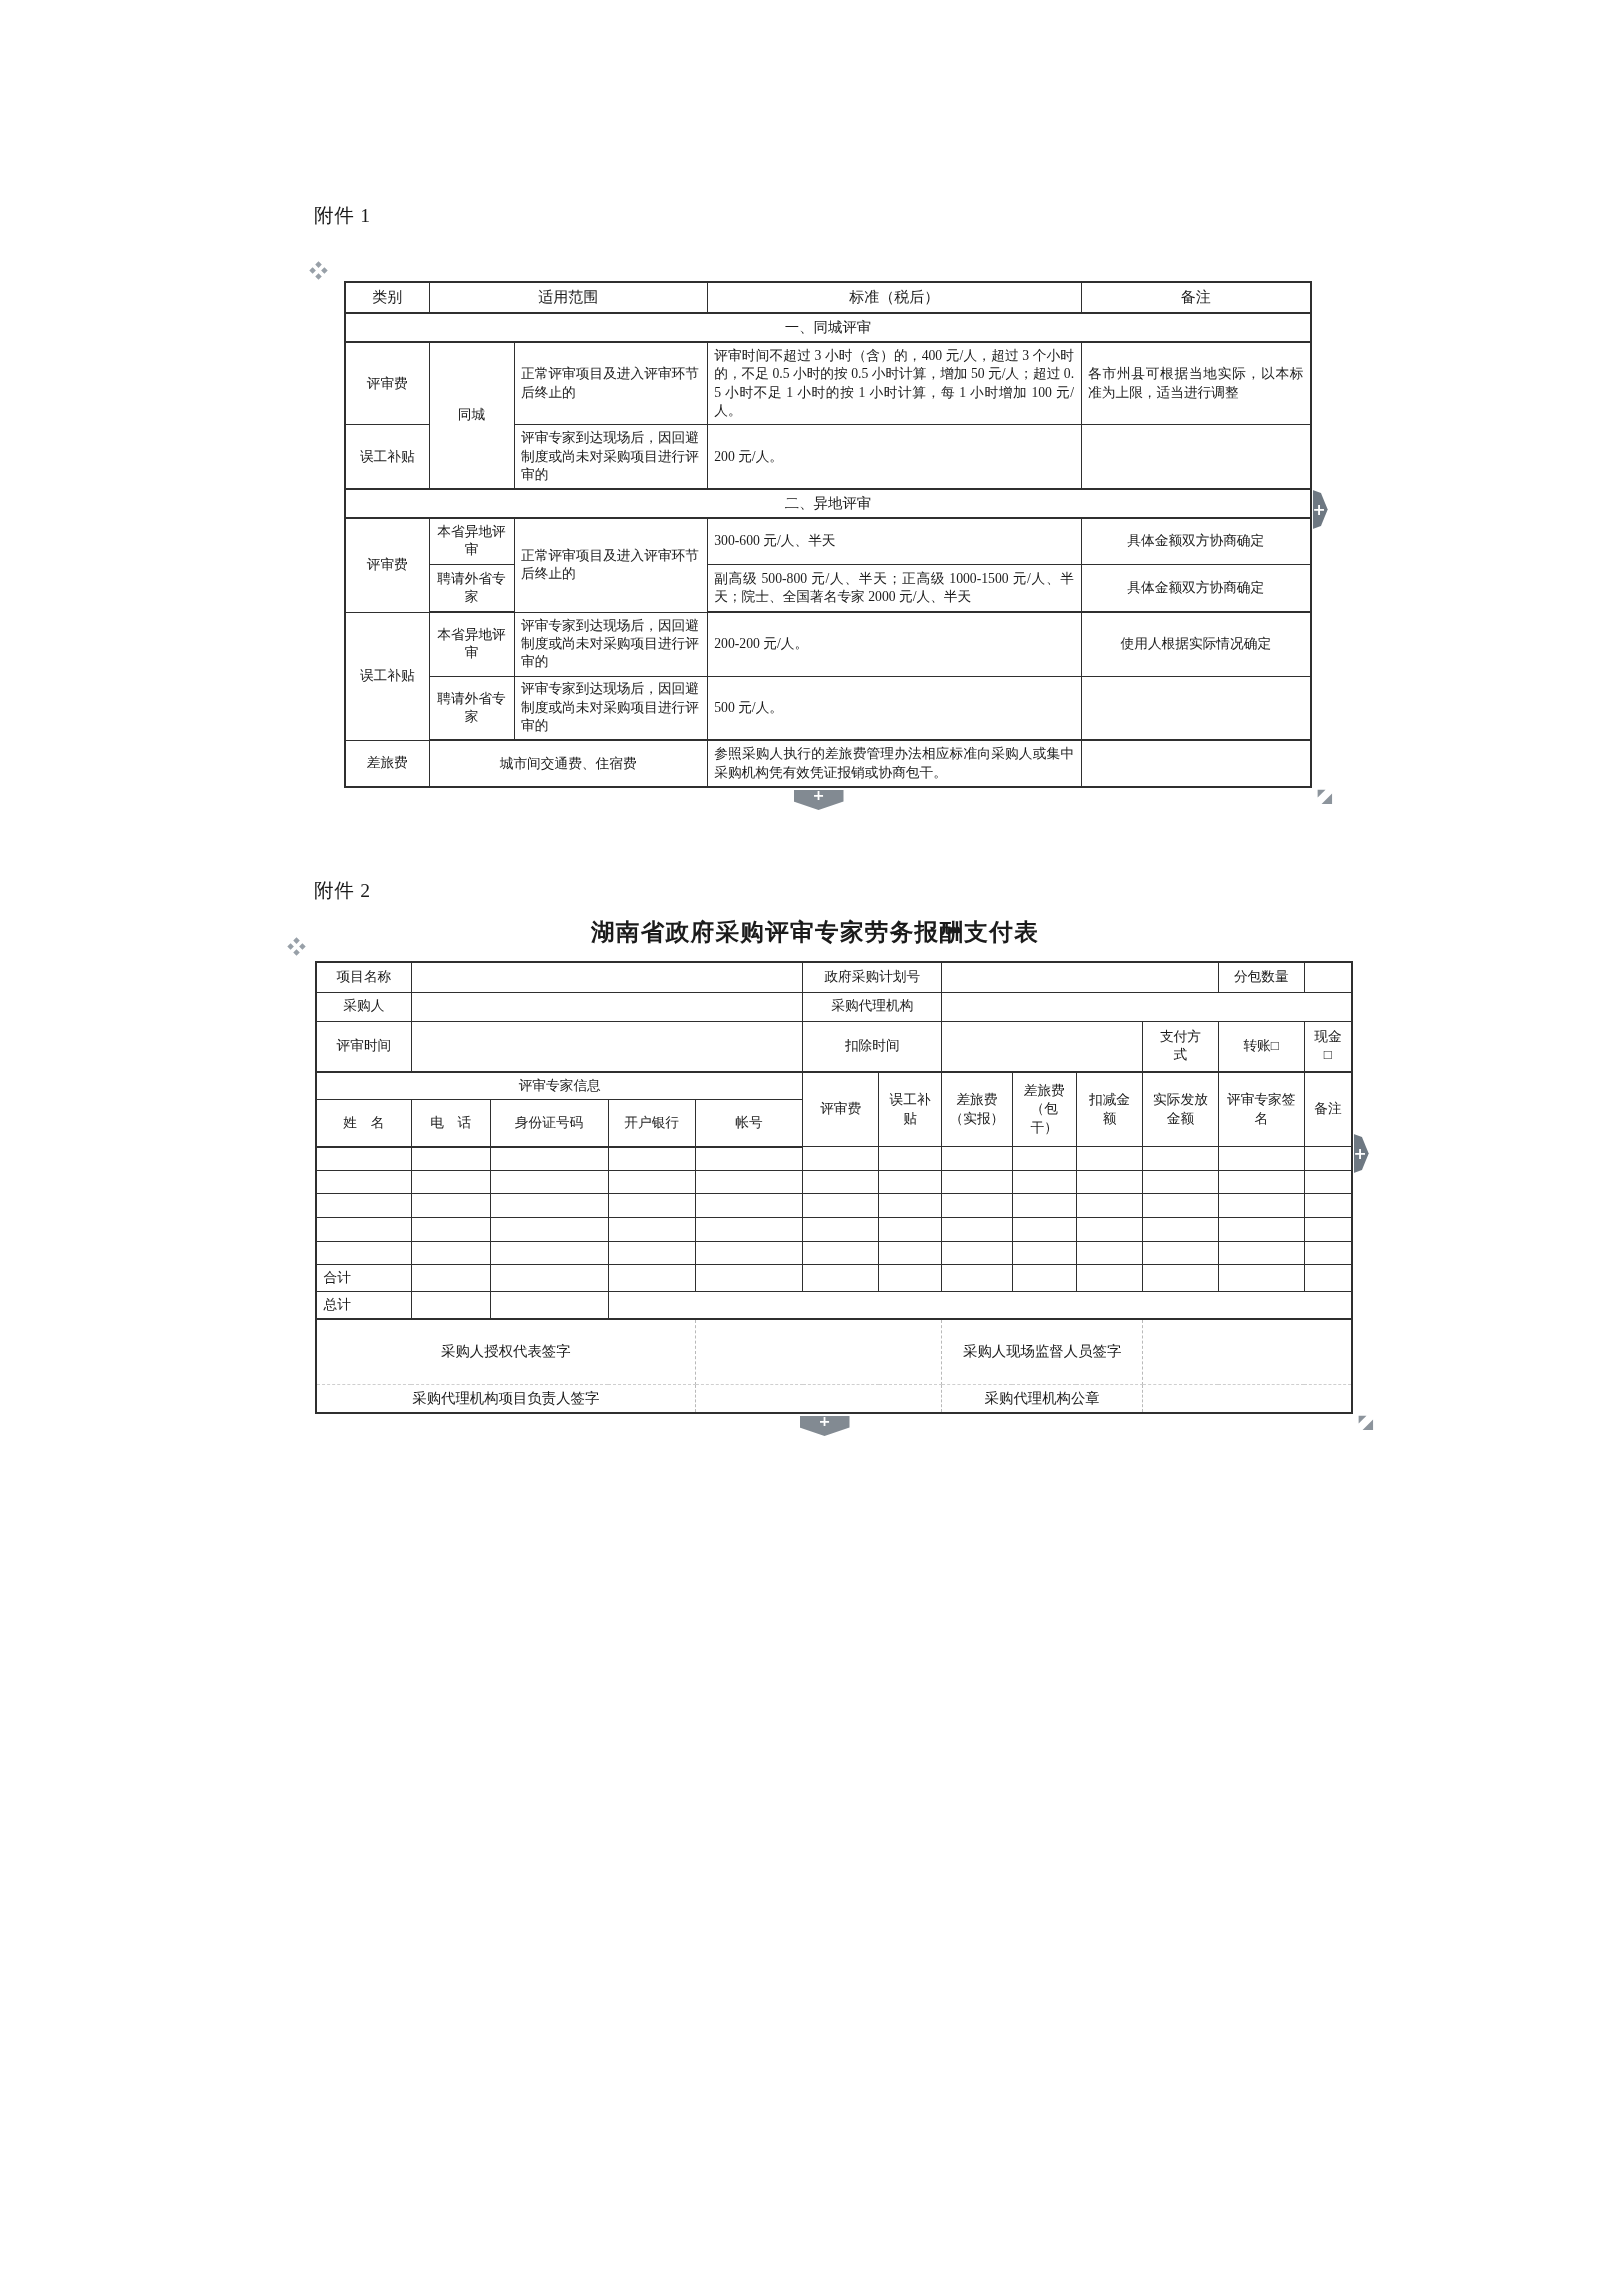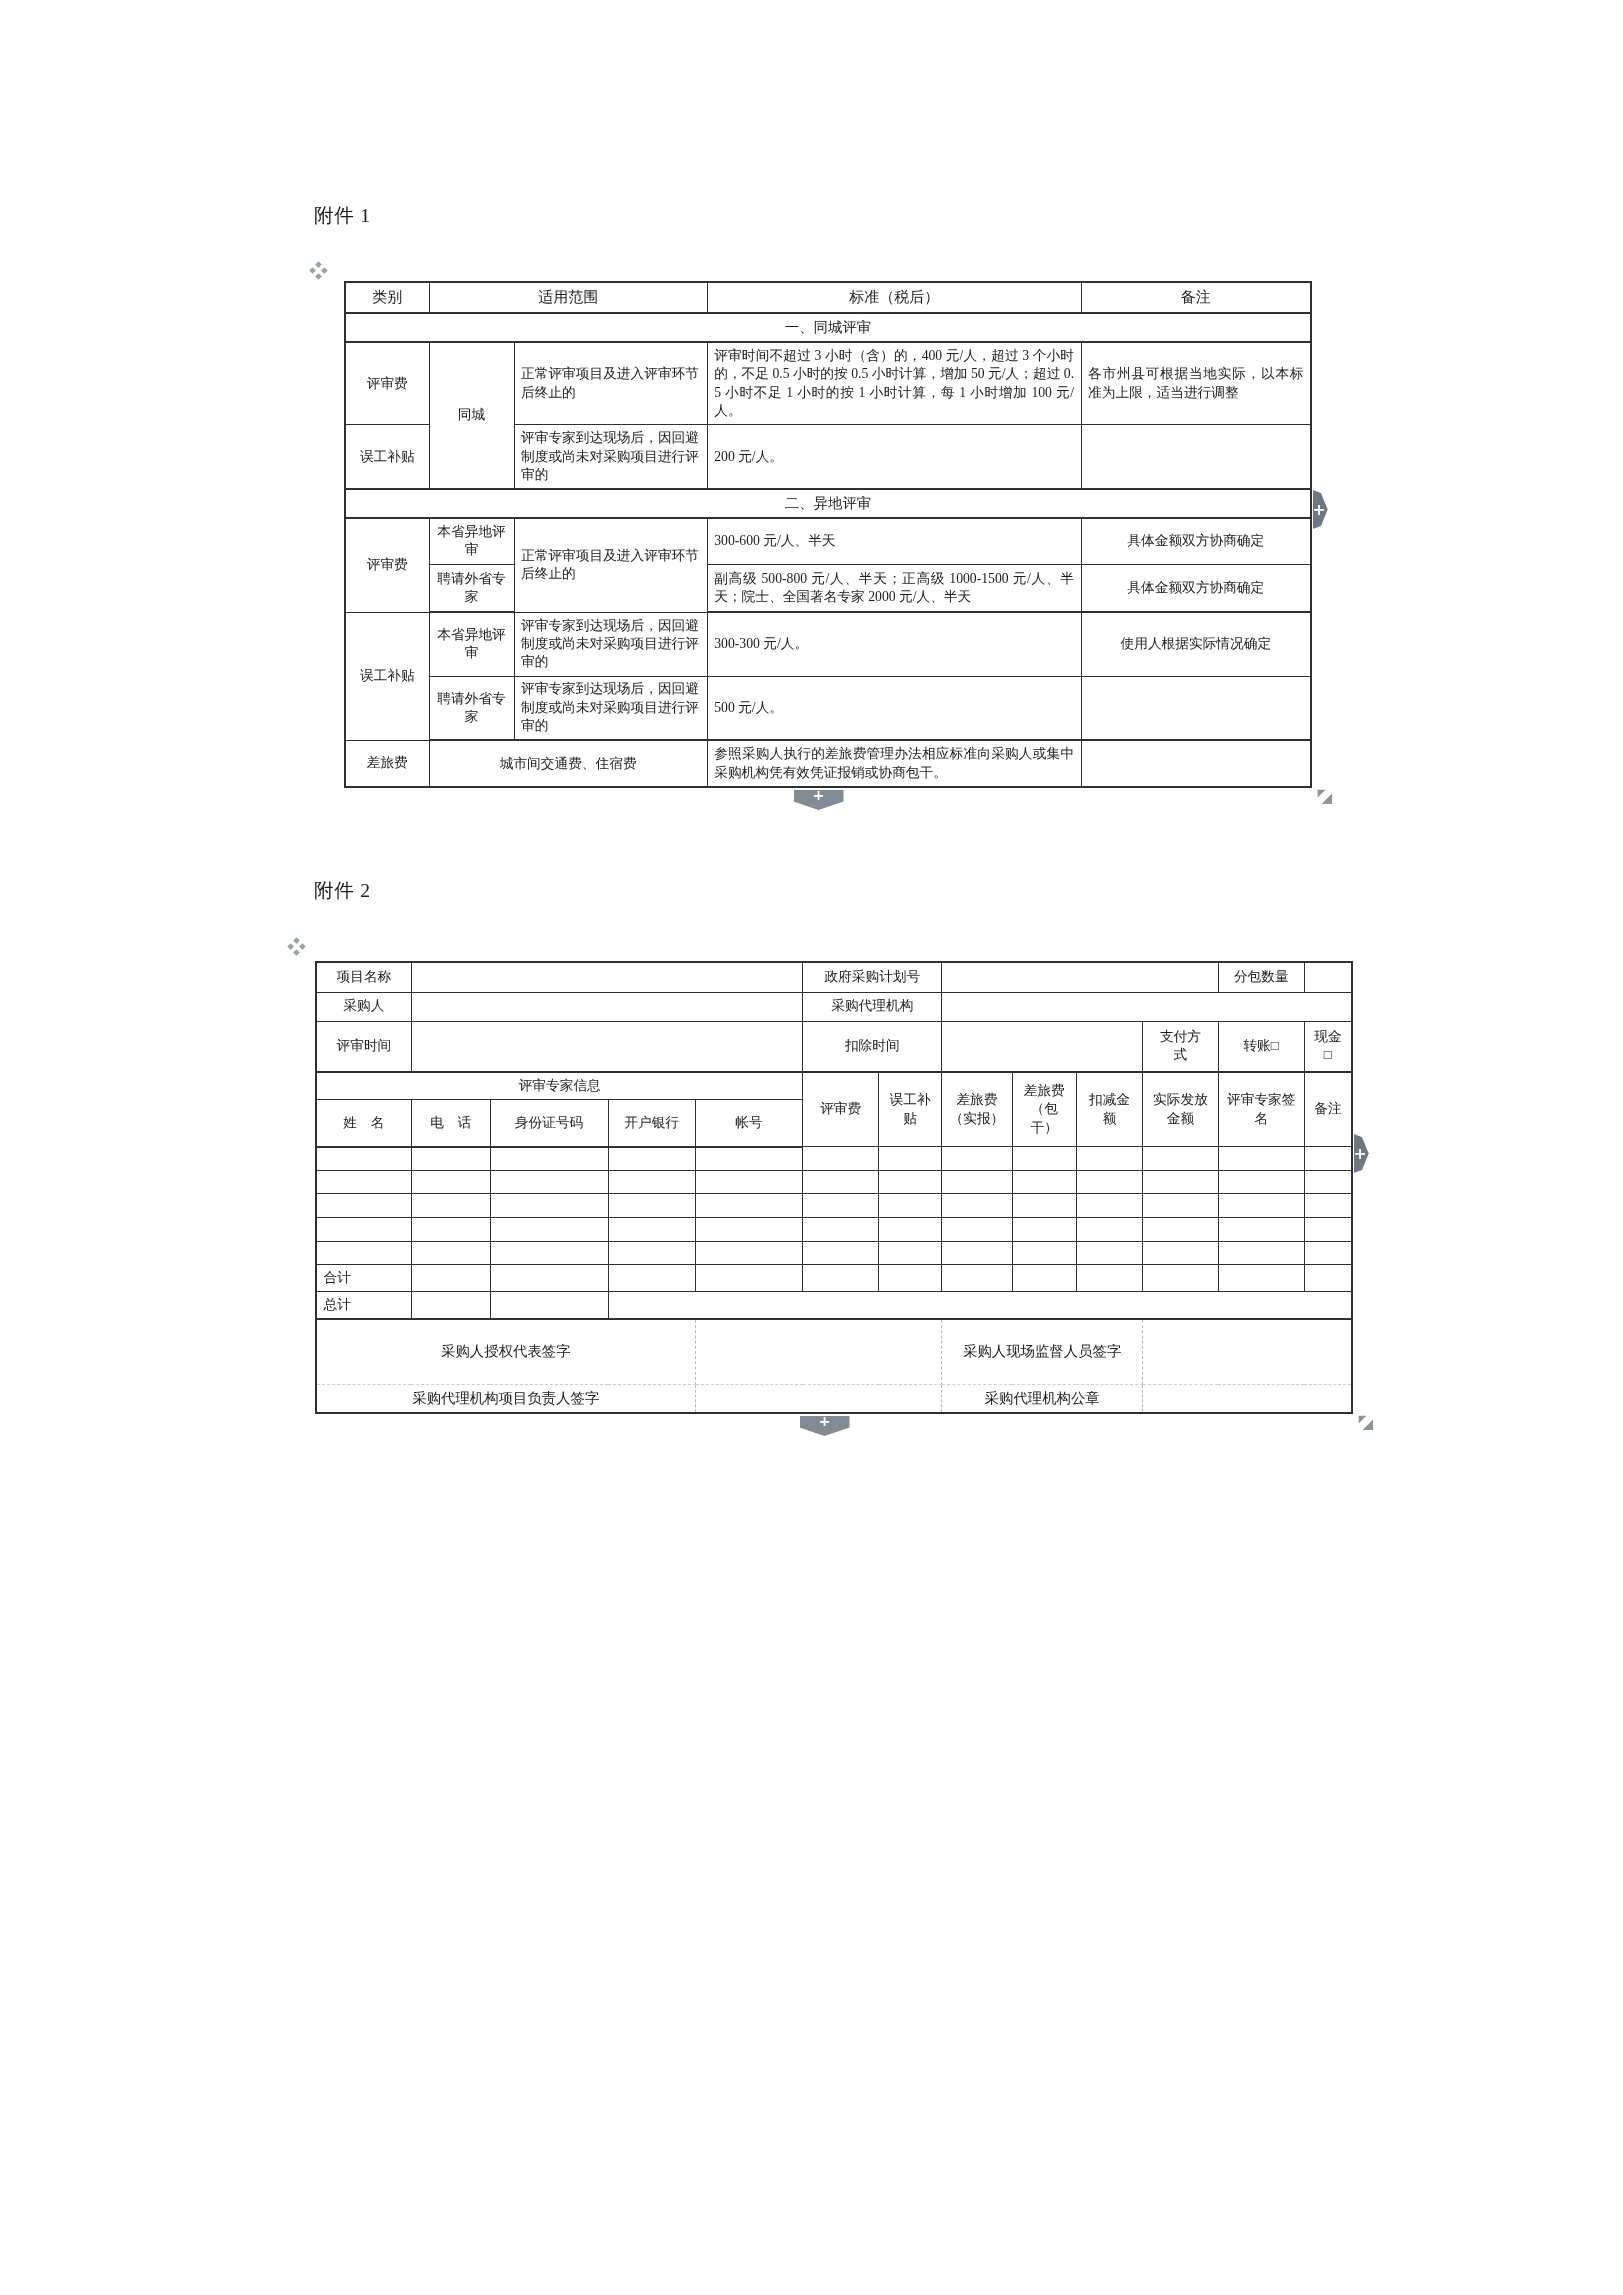--- a/index.html
+++ b/index.html
@@ -97,21 +97,21 @@
       </tr>
       <tr class="r4 dblb">
         <td class="c">聘请外省专家</td>
         <td class="l just">副高级 500-800 元/人、半天；正高级 1000-1500 元/人、半天；院士、全国著名专家 2000 元/人、半天</td>
         <td class="c">具体金额双方协商确定</td>
       </tr>
       <tr class="r5">
         <td class="c" rowspan="2">误工补贴</td>
         <td class="c">本省异地评审</td>
         <td class="l">评审专家到达现场后，因回避制度或尚未对采购项目进行评审的</td>
-        <td class="l">300-300 元/人。</td>
+        <td class="l">200-200 元/人。</td>
         <td class="c">使用人根据实际情况确定</td>
       </tr>
       <tr class="r6 dblb">
         <td class="c">聘请外省专家</td>
         <td class="l">评审专家到达现场后，因回避制度或尚未对采购项目进行评审的</td>
         <td class="l">500 元/人。</td>
         <td class="c"></td>
       </tr>
       <tr class="r7">
         <td class="c">差旅费</td>
@@ -140,20 +140,21 @@
     </div>
     <div class="resize-handle">
       <svg viewBox="0 0 24 24" width="15.7" height="15.7">
         <polygon points="1,1 13,1 1,13" fill="#8c949c"></polygon>
         <polygon points="23,7 23,23 7,23" fill="#8c949c"></polygon>
       </svg>
     </div>
   </div>
 
   <div class="att-label" style="left:314px;top:877px;">附件 2</div>
+  <div class="doc-title" style="left:296px;top:916px;width:1038px;">湖南省政府采购评审专家劳务报酬支付表</div>
 
   <div class="twrap" style="left:296px;top:961px;width:1038px;">
     <table class="t2">
       <colgroup>
         <col style="width:9.2%">
           <col style="width:7.6%">
           <col style="width:11.4%">
           <col style="width:8.4%">
         <col style="width:10.4%">
           <col style="width:7.3%">

